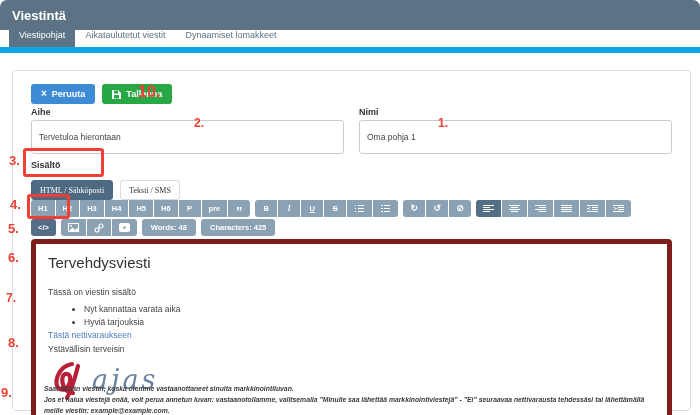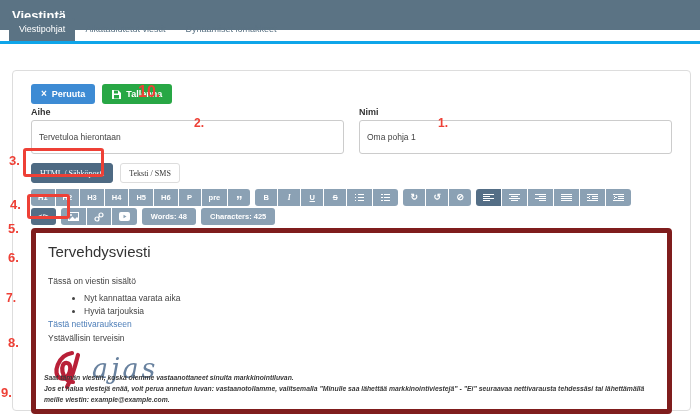--- a/index.html
+++ b/index.html
@@ -1,26 +1,26 @@
 <!DOCTYPE html>
 <html><head>
 <meta charset="utf-8">
 <style>
   * { margin:0; padding:0; box-sizing:border-box; }
   html,body { background:#fff; font-family:"Liberation Sans", sans-serif; }
-  .page { position:relative; width:700px; height:415px; background:#fff; overflow:hidden; }
+  .page { position:relative; width:700px; height:415px; background:#fff; overflow:hidden;border-radius:7px; }
 
   
   .app-header { position:absolute; top:0; left:0; width:700px; height:30px;
     background:#5b7384; color:#fff; font-size:13px; font-weight:bold;
     display:flex; align-items:center; padding-left:12px; }
 
   
-  .nav-tabs { position:absolute; top:21px; left:0; width:700px; height:23px;
-    border-bottom:3px solid #0ea5e9; display:flex; align-items:flex-end; padding-left:9px; }
+  .nav-tabs { position:absolute; top:30px; left:0; width:700px; height:23px;
+    border-bottom:6px solid #0ea5e9; display:flex; align-items:flex-end; padding-left:9px; }
   .nav-tab { font-size:9px; color:#5b7384; padding:6px 10px 7px; border-radius:3px 3px 0 0; cursor:pointer; }
   .nav-tab.active { background:#5b7384; color:#fff; }
 
   
   .card { position:absolute; top:70px; left:12px; width:679px; height:341px;
     border:1px solid #ddd; border-radius:4px; background:#fff; padding:13px 18px; }
 
   
   .btn-row { display:flex; gap:7px; height:20px; }
   .btn { display:inline-flex; align-items:center; gap:5px; height:20px; padding:0 10px;
@@ -40,21 +40,21 @@
   .section-label { font-size:9px; font-weight:bold; color:#333; margin-top:6px; line-height:11px; }
 
   
   .content-tabs { display:flex; margin-top:9px; height:20px; gap:7px;font-family:Liberation Serif, serif; }
   .ctab { font-size:8px; display:flex; align-items:center; padding:0 8px; border-radius:3px;
     color:#333; border:1px solid #ddd; background:#fff; cursor:pointer; }
   .ctab.active { background:#4e6a83; color:#fff; border-color:#4e6a83; }
 
   
   .toolbar { display:flex; gap:5px; height:17px; }
-  .toolbar.row1 { margin-top:6px; }
+  .toolbar.row1 { }
   .toolbar.row2 { margin-top:2px; }
   .tb-group { display:flex; gap:1px; border-radius:3px; overflow:hidden; }
   .tb-btn { background:#8ba1b4; color:#fff; font-size:7.5px; font-weight:bold;
     display:flex; align-items:center; justify-content:center; padding:0 7px; min-width:22px;
     height:17px; cursor:pointer; white-space:nowrap; }
   .tb-btn.active { background:#546e86; }
   .tb-btn.counter { padding:0 9px; cursor:default; }
   .ticon { display:flex; align-items:center; justify-content:center; font-size:9px; line-height:1; }
   [data-name="italic-button"] { font-style:italic; font-family:"Liberation Serif", serif; }
   [data-name="underline-button"] { text-decoration:underline; }
@@ -128,20 +128,21 @@
       <div class="field">
         <label data-name="subject-label">Aihe</label>
         <input type="text" data-name="subject-input" value="Tervetuloa hierontaan" style="">
       </div>
       <div class="field">
         <label data-name="name-label">Nimi</label>
         <input type="text" data-name="name-input" value="Oma pohja 1" style="">
       </div>
     </div>
 
+    <div class="section-label" data-name="content-section-label">Sisältö</div>
 
     <div class="content-tabs" data-name="content-type-tabs">
       <div class="ctab active" data-name="tab-html-email">HTML / Sähköposti</div>
       <div class="ctab" data-name="tab-text-sms">Teksti / SMS</div>
     </div>
 
     <div class="toolbar row1" data-name="editor-toolbar-row-1">
         <div class="tb-group" data-name="toolbar-group">
           <span class="tb-btn" data-name="h1-button">H1</span>
           <span class="tb-btn" data-name="h2-button">H2</span>

